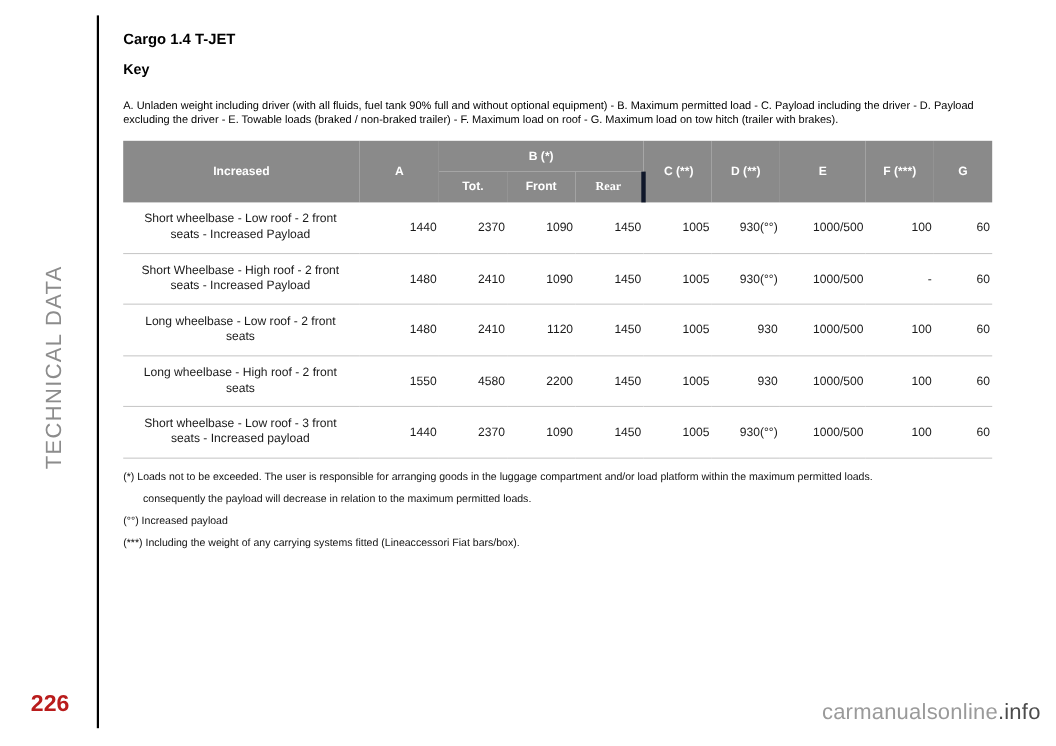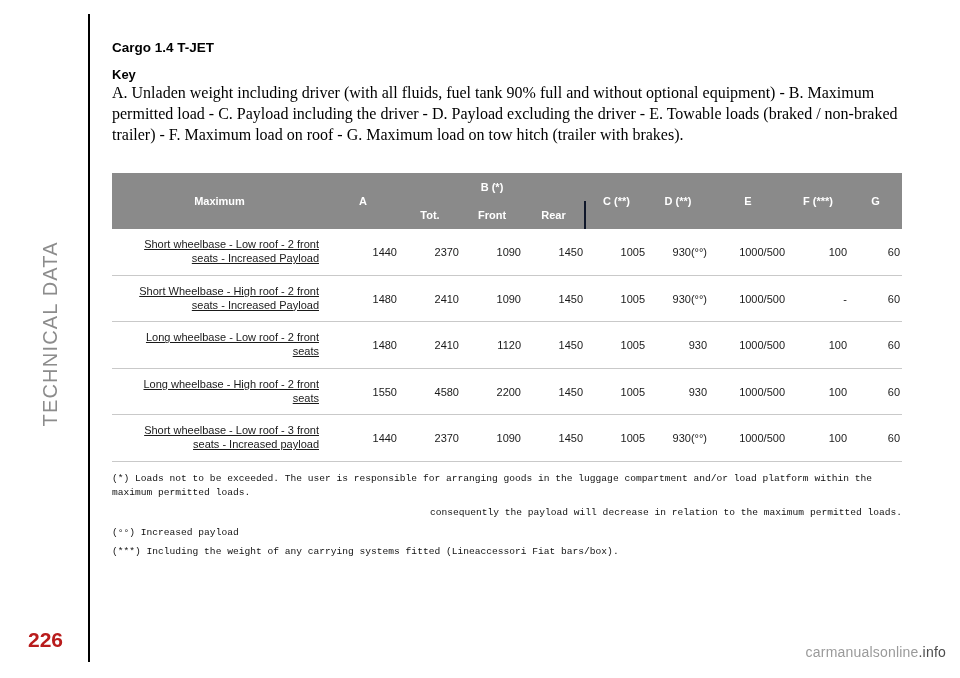--- a/index.html
+++ b/index.html
@@ -46,32 +46,31 @@
   }
   .content {
     position: absolute;
     left: 112px;
     top: 28px;
     width: 790px;
   }
   .doc-title {
     font-size: 13.5px;
     font-weight: bold;
-    margin: 12px 0 12px 0;
+    margin: 0 0 12px 0;
   }
   .key-label {
     font-size: 13px;
     font-weight: bold;
-    margin: 0 0 0 0;
+    margin: 0 0 20px 0;
   }
   .key-text {
-    font-size: 16px;
+    font-size: 10px;
     line-height: 1.32;
-    margin: 0 0 28px 0;
-    font-family: Liberation Serif, serif;
+    margin: 0 0 12px 0;
   }
   
   table.spec {
     border-collapse: collapse;
     width: 790px;
     table-layout: fixed;
     font-size: 11px;
   }
   table.spec thead th {
     background: #8a8a8a;
@@ -95,75 +94,73 @@
     height: 27px;
     border-right: 2px solid #ffffff;
     border-bottom: 2px solid #ffffff;
   }
   .hd-b-sub {
     height: 27px;
     background: #8a8a8a;
     border-right: 2px solid #ffffff;
   }
   .hd-b-sub.last {
-    border-right: 2px solid #0f172a;
+    border-right: 4px solid #0f172a;
+    font-family: Liberation Serif, serif;
   }
   .hd-plain {
     height: 56px;
     border-right: 2px solid #ffffff;
   }
   .hd-plain.last {
     border-right: 0;
   }
   table.spec tbody td {
     font-size: 11px;
     color: #1a1a1a;
     text-align: right;
     vertical-align: middle;
     padding: 9px 2px;
     border-bottom: 1px solid #c9c9c9;
   }
   table.spec tbody td.version {
-    text-align: right;
+    text-align: center;
     padding-left: 6px;
     padding-right: 8px;
     line-height: 1.25;
-    text-decoration: underline;
   }
   table.spec tbody tr:last-child td {
     border-bottom: 1px solid #c9c9c9;
   }
   .notes {
     margin-top: 10px;
     font-size: 9.6px;
     line-height: 1.45;
     color: #111111;
   }
   .notes p {
     margin: 4px 0 6px 0;
-    font-family: Liberation Mono, monospace;
   }
   .notes .indent {
     display: block;
     padding-left: 18px;
-    text-align: right;
   }
   .page-number {
     position: absolute;
     left: 28px;
     bottom: 26px;
     font-size: 21px;
     font-weight: bold;
     color: #b91c1c;
   }
   .watermark {
     position: absolute;
     right: 14px;
     bottom: 18px;
-    font-size: 14px;
+    font-size: 20px;
     color: #9a9a9a;
     letter-spacing: 0.2px;
     margin-left: 41px;
   }
   .watermark .info {
     color: #4c4c4c;
   }
 </style>
 </head>
 <body>
@@ -188,21 +185,21 @@
         <col style="width:62px">
         <col style="width:62px">
         <col style="width:62px">
         <col style="width:62px">
         <col style="width:78px">
         <col style="width:62px">
         <col style="width:53px">
       </colgroup>
       <thead>
         <tr>
-          <th class="hd-versions" rowspan="2">Maximum</th>
+          <th class="hd-versions" rowspan="2">Increased</th>
           <th class="hd-a" rowspan="2">A</th>
           <th class="hd-b-top" colspan="3">B (*)</th>
           <th class="hd-plain" rowspan="2">C (**)</th>
           <th class="hd-plain" rowspan="2">D (**)</th>
           <th class="hd-plain" rowspan="2">E</th>
           <th class="hd-plain" rowspan="2">F (***)</th>
           <th class="hd-plain last" rowspan="2">G</th>
         </tr>
         <tr>
           <th class="hd-b-sub">Tot.</th>

